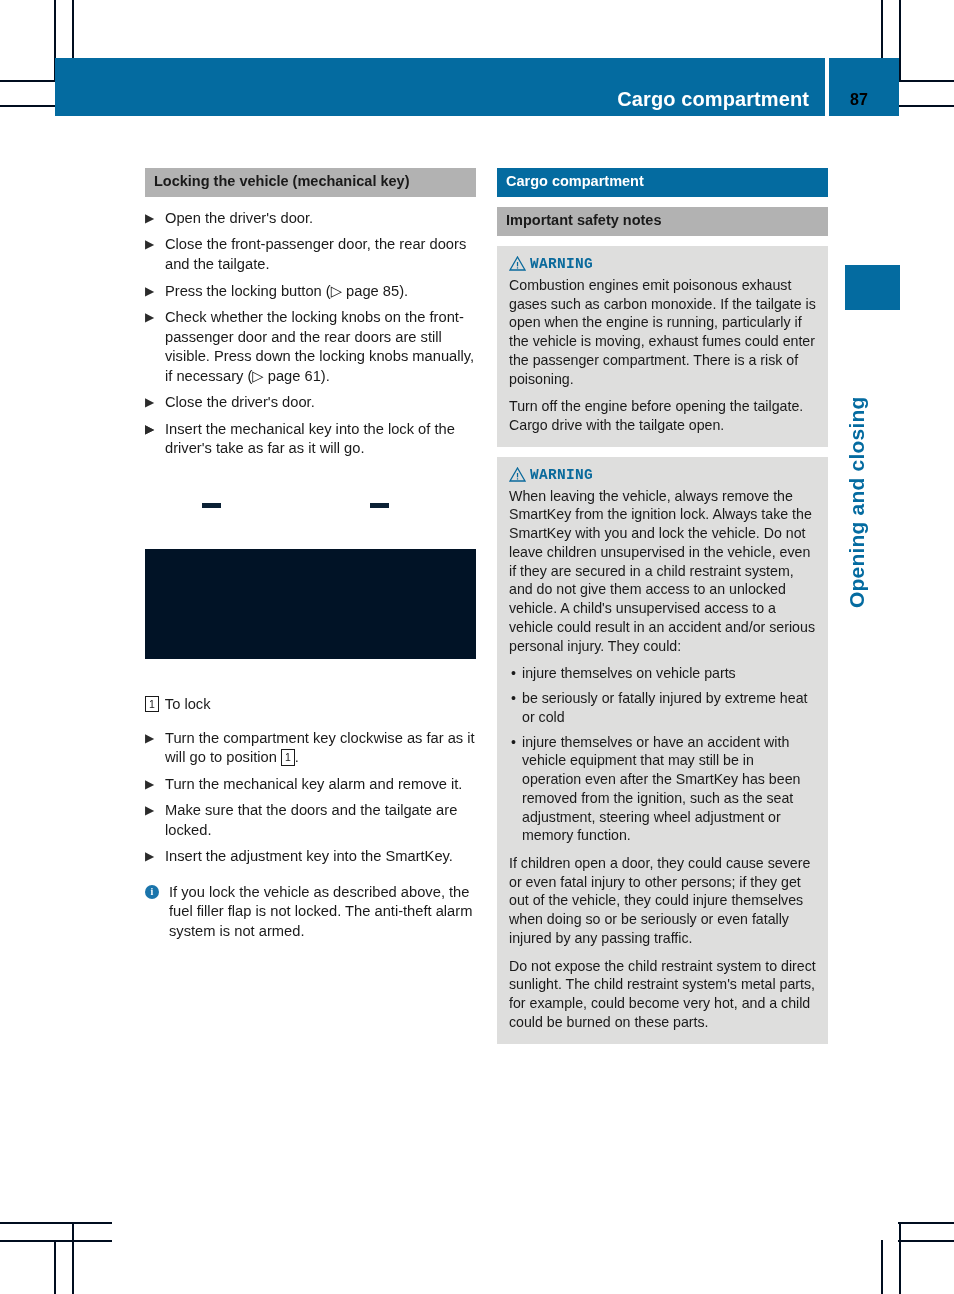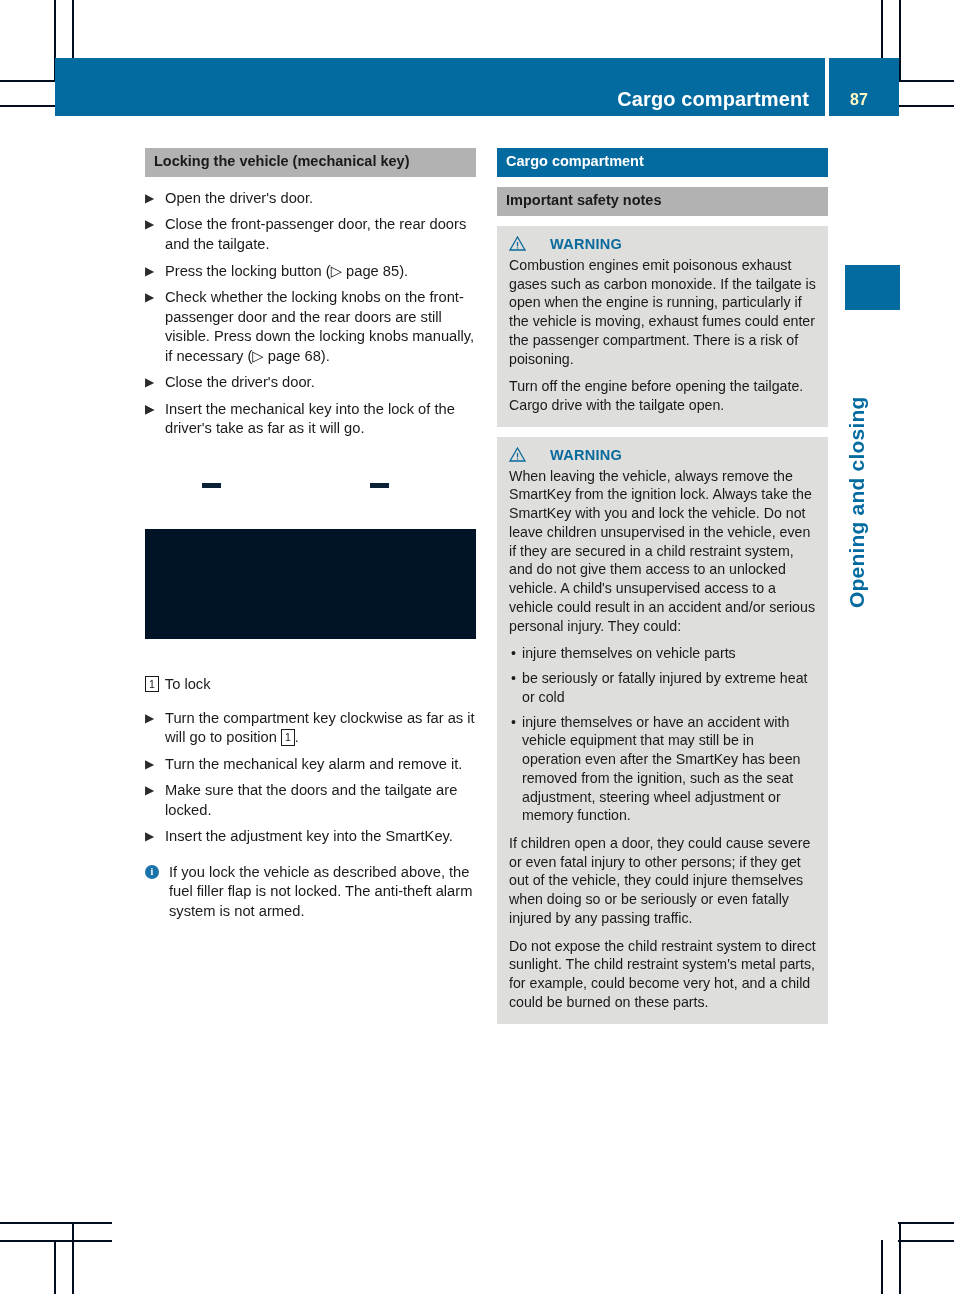--- a/index.html
+++ b/index.html
@@ -44,21 +44,21 @@
     left: 829px;
     top: 58px;
     width: 70px;
     height: 58px;
     background: #046ba0;
   }
   .header-page span {
     position: absolute;
     left: 21px;
     bottom: 7px;
-    color: #fef9c3;
+    color: #000000;
     font-size: 16px;
     font-weight: bold;
   }
 
   
   .thumb-tab {
     position: absolute;
     left: 845px;
     top: 265px;
     width: 55px;
@@ -76,21 +76,21 @@
     font-weight: bold;
     writing-mode: vertical-rl;
     transform: rotate(180deg);
     letter-spacing: 0.2px;
     white-space: nowrap;
   }
 
   
   .col {
     position: absolute;
-    top: 148px;
+    top: 168px;
     width: 331px;
   }
   .col-left  { left: 145px; }
   .col-right { left: 497px; }
 
   
   .head-gray {
     background: #b2b2b2;
     color: #1a1a1a;
     font-size: 14.5px;
@@ -211,22 +211,23 @@
 
   
   .warning {
     background: #dededd;
     padding: 10px 12px 12px 12px;
     margin-top: 10px;
   }
   .warning-head {
     display: flex;
     align-items: center;
-    gap: 24px;
+    gap: 4px;
     margin-bottom: 4px;
+    font-family: Liberation Mono, monospace;
   }
   .warning-head .tri {
     flex: 0 0 auto;
     line-height: 0;
   }
   .warning-head .wlabel {
     color: #0a6a9c;
     font-size: 14.5px;
     font-weight: bold;
     letter-spacing: 0.3px;
@@ -295,21 +296,21 @@
 
 <div class="col col-left">
 
   <div class="head-gray">Locking the vehicle (mechanical key)</div>
 
 
   <ul class="steps">
     <li><span class="marker">▶</span><span>Open the driver's door.</span></li>
     <li><span class="marker">▶</span><span>Close the front-passenger door, the rear doors and the tailgate.</span></li>
     <li><span class="marker">▶</span><span>Press the locking button (▷ page 85).</span></li>
-    <li><span class="marker">▶</span><span>Check whether the locking knobs on the front-passenger door and the rear doors are still visible. Press down the locking knobs manually, if necessary (▷ page 68).</span></li>
+    <li><span class="marker">▶</span><span>Check whether the locking knobs on the front-passenger door and the rear doors are still visible. Press down the locking knobs manually, if necessary (▷ page 61).</span></li>
     <li><span class="marker">▶</span><span>Close the driver's door.</span></li>
     <li><span class="marker">▶</span></li>
     <li><span class="marker">▶</span><span>Insert the mechanical key into the lock of the driver's take as far as it will go.</span></li>
   </ul>
 
   <div class="figure-wrap">
     <div class="fig-mark fig-mark-1"></div>
     <div class="fig-mark fig-mark-2"></div>
     <div class="fig-image"></div>
   </div>

